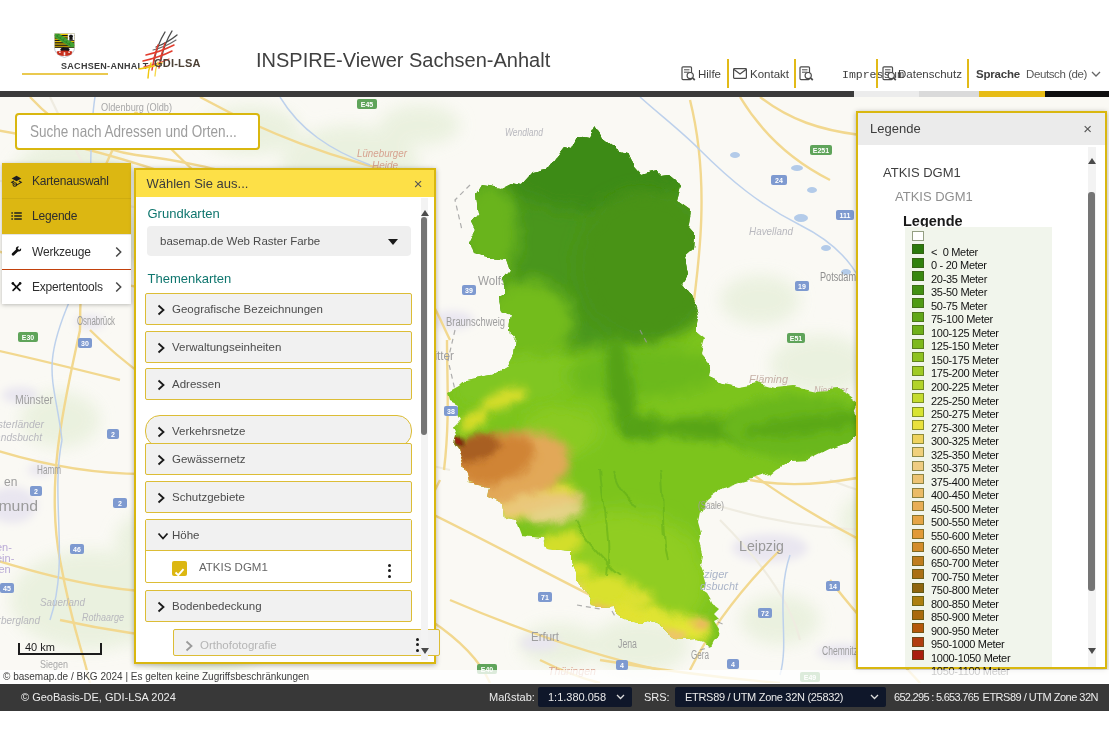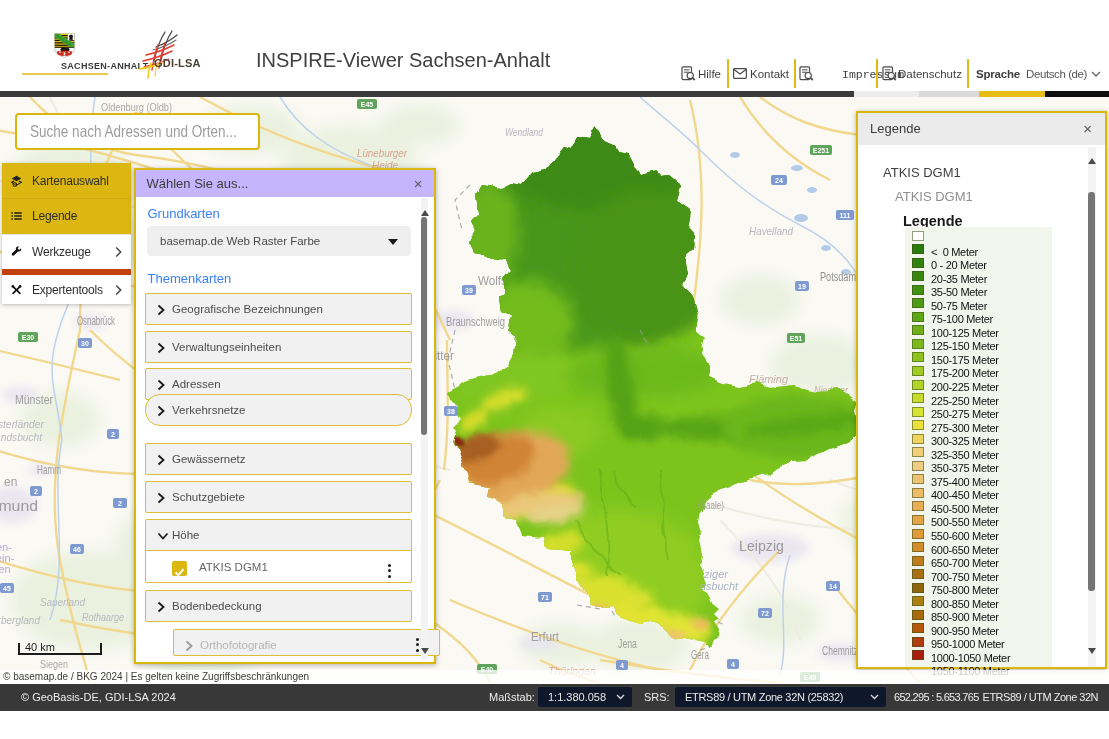--- a/index.html
+++ b/index.html
@@ -35,24 +35,24 @@
   #menu { position:absolute; left:2px; top:163px; width:129px; z-index:11; box-shadow:0 1px 4px rgba(0,0,0,.25); }
   .mrow { position:relative; width:129px; height:35.3px; font-size:12px; color:#2e2e2e; letter-spacing:-0.2px; }
   .mrow.yel { background:#dcb712; }
   .mrow.wht { background:#fff; }
   .mrow .lbl { position:absolute; left:30px; top:50%; transform:translateY(-50%); white-space:nowrap; }
   .mrow .chev { position:absolute; right:9px; top:50%; transform:translateY(-50%); }
   .mrow .ic { position:absolute; left:8px; top:50%; transform:translateY(-50%); width:13px; height:13px; }
 
   #panel { position:absolute; left:133.5px; top:168px; width:302px; height:495.5px; background:#fff;
     border:2px solid #d9b70f; z-index:12; box-shadow:0 1px 5px rgba(0,0,0,.3); }
-  #panel-h { position:absolute; left:0; top:0; width:100%; height:27px; background:#c4b5fd;
+  #panel-h { position:absolute; left:0; top:0; width:100%; height:27px; background:#fde047;
     font-size:13px; color:#3c3c3c; line-height:27px; padding-left:11px; }
   .px { position:absolute; right:11px; top:0; font-size:15px; color:#555; }
-  .plabel { position:absolute; left:12px; font-size:13px; color:#3b82f6; white-space:nowrap; }
+  .plabel { position:absolute; left:12px; font-size:13px; color:#0f766e; white-space:nowrap; }
   #bselect { position:absolute; left:11.5px; top:56px; width:264px; height:30px; background:#efefef;
     border-radius:4px; font-size:11.5px; color:#4a4a4a; line-height:30px; padding-left:13px; white-space:nowrap; }
   #bselect .tri { position:absolute; right:13px; top:13px; width:0; height:0;
     border-left:5px solid transparent; border-right:5px solid transparent; border-top:6px solid #1a1a1a; }
   .acc { position:absolute; left:9.5px; width:267px; height:32px; background:#f1f1f1;
     border:1px solid #dcbd36; border-radius:2px; font-size:11.5px; color:#4c4c4c; line-height:30px; }
   .acc .at { position:absolute; left:26px; top:0; white-space:nowrap; }
   .chevsvg { position:absolute; left:11px; top:10px; }
   .dots { position:absolute; left:242px; top:8px; width:3px; }
   .dots i { display:block; width:3px; height:3px; border-radius:50%; background:#1a1a1a; margin-bottom:2.5px; }
@@ -494,21 +494,21 @@
     </div>
   <div class="mrow wht" style="border-top:1px solid #e4e4e4;">
       <svg class="ic" viewBox="0 0 19 19">
         <path d="M16.2,5.2 C16.6,6.9 15.4,8.9 13.1,8.9 c-.5,0-1-.1-1.4-.3 L6,14.3 c-.8,.8-2.1,.8-2.9,0 -.8-.8-.8-2.1,0-2.9 L8.8,5.7 c-.7-1.6,.2-3.7,2.2-4.2 .8-.2,1.6-.1,2.3,.3 L11,4.1 l2.3,2.3 2.9-2.4 Z" fill="#111"></path>
       </svg>
       <span class="lbl">Werkzeuge</span>
       <svg class="chev" width="7" height="11" viewBox="0 0 7 11">
         <path d="M1.2,1 L5.7,5.5 L1.2,10" stroke="#4a4a4a" stroke-width="1.5" fill="none"></path>
       </svg>
     </div>
-  <div class="mrow wht" style="border-top:6px solid #c2410c;">
+  <div class="mrow wht" style="border-top:1px solid #c2410c;">
       <svg class="ic" viewBox="0 0 19 19">
         <g stroke="#111" stroke-width="2.4" stroke-linecap="round">
           <line x1="4.5" y1="4.5" x2="14.5" y2="14.5"></line>
           <line x1="14.5" y1="4.5" x2="4.5" y2="14.5"></line>
         </g>
         <circle cx="4.2" cy="4.2" r="1.9" fill="#111"></circle>
         <circle cx="14.8" cy="4.2" r="1.9" fill="#111"></circle>
       </svg>
       <span class="lbl">Expertentools</span>
       <svg class="chev" width="7" height="11" viewBox="0 0 7 11">
@@ -533,21 +533,21 @@
         <path d="M1.5,1.5 L6.5,6 L1.5,10.5" stroke="#1a1a1a" stroke-width="1.8" fill="none"></path>
       </svg>
       <span class="at">Verwaltungseinheiten</span>
     </div>
     <div class="acc" style="top:198.2px;">
       <svg class="chevsvg" width="8" height="12" viewBox="0 0 8 12">
         <path d="M1.5,1.5 L6.5,6 L1.5,10.5" stroke="#1a1a1a" stroke-width="1.8" fill="none"></path>
       </svg>
       <span class="at">Adressen</span>
     </div>
-    <div class="acc" style="top:224px;border-radius:15px;">
+    <div class="acc" style="top:245px;border-radius:15px;">
       <svg class="chevsvg" width="8" height="12" viewBox="0 0 8 12">
         <path d="M1.5,1.5 L6.5,6 L1.5,10.5" stroke="#1a1a1a" stroke-width="1.8" fill="none"></path>
       </svg>
       <span class="at">Verkehrsnetze</span>
     </div>
     <div class="acc" style="top:273.4px;">
       <svg class="chevsvg" width="8" height="12" viewBox="0 0 8 12">
         <path d="M1.5,1.5 L6.5,6 L1.5,10.5" stroke="#1a1a1a" stroke-width="1.8" fill="none"></path>
       </svg>
       <span class="at">Gewässernetz</span>

